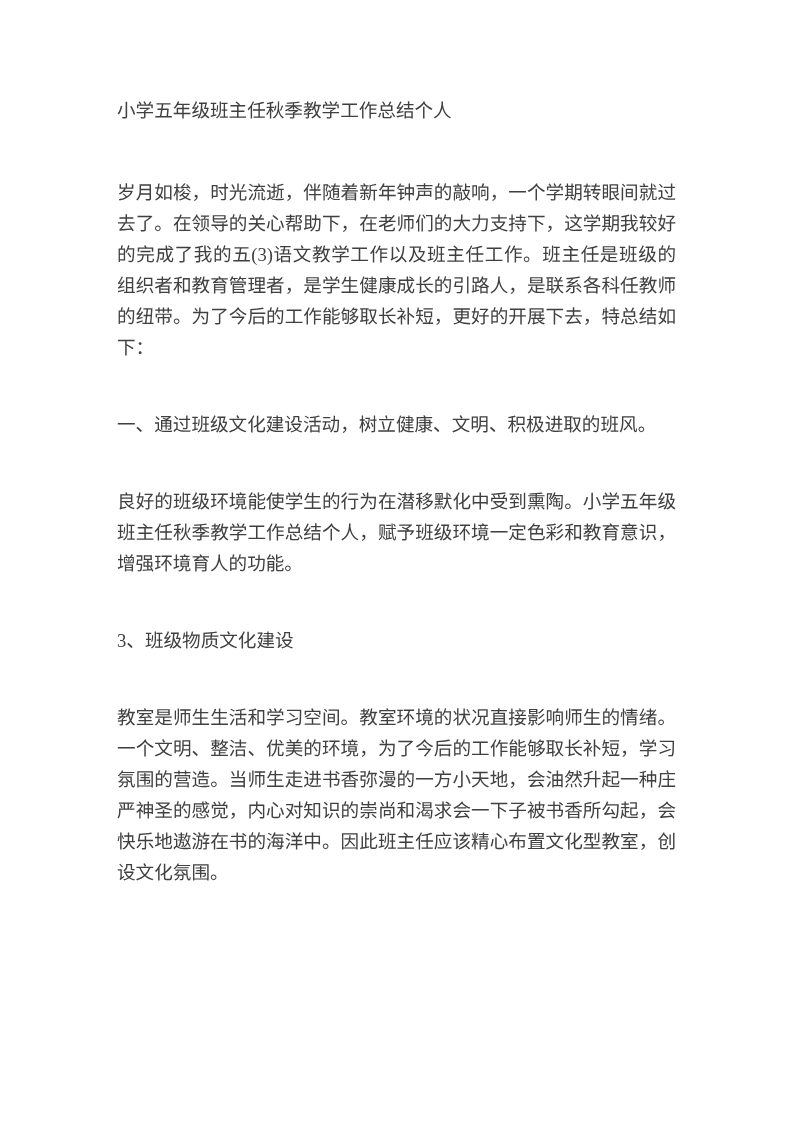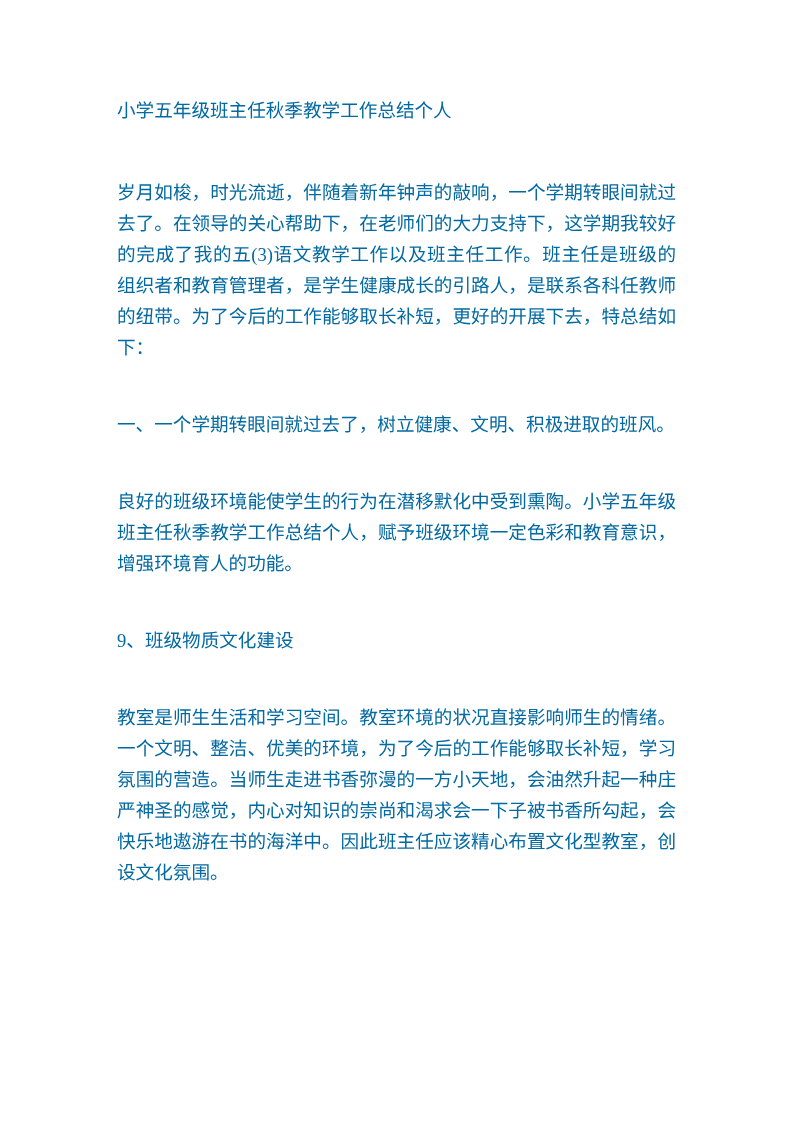--- a/index.html
+++ b/index.html
@@ -13,21 +13,21 @@
     height: 1122px;
     overflow: hidden;
   }
   .page {
     box-sizing: border-box;
     width: 793px;
     height: 1122px;
     background: #ffffff;
     padding: 90px 117px 40px 117px;
     font-family: "Liberation Serif", "DejaVu Serif", serif;
-    color: #0369a1;
+    color: #404040;
   }
   .doc-title {
     margin: 0 0 46px 0;
     font-size: 18.6px;
     font-weight: normal;
     line-height: 41px;
     text-align: left;
   }
   .doc-para {
     margin: 0 0 46px 0;
@@ -43,20 +43,20 @@
   }
 </style>
 </head>
 <body>
 
 <div class="page">
   <p class="doc-title">小学五年级班主任秋季教学工作总结个人</p>
 
   <p class="doc-para">岁月如梭，时光流逝，伴随着新年钟声的敲响，一个学期转眼间就过去了。在领导的关心帮助下，在老师们的大力支持下，这学期我较好的完成了我的五(3)语文教学工作以及班主任工作。班主任是班级的组织者和教育管理者，是学生健康成长的引路人，是联系各科任教师的纽带。为了今后的工作能够取长补短，更好的开展下去，特总结如下：</p>
 
-  <p class="doc-para">一、一个学期转眼间就过去了，树立健康、文明、积极进取的班风。</p>
+  <p class="doc-para">一、通过班级文化建设活动，树立健康、文明、积极进取的班风。</p>
 
   <p class="doc-para">良好的班级环境能使学生的行为在潜移默化中受到熏陶。小学五年级班主任秋季教学工作总结个人，赋予班级环境一定色彩和教育意识，增强环境育人的功能。</p>
 
-  <p class="doc-para">9、班级物质文化建设</p>
+  <p class="doc-para">3、班级物质文化建设</p>
 
   <p class="doc-para">教室是师生生活和学习空间。教室环境的状况直接影响师生的情绪。一个文明、整洁、优美的环境，为了今后的工作能够取长补短，学习氛围的营造。当师生走进书香弥漫的一方小天地，会油然升起一种庄严神圣的感觉，内心对知识的崇尚和渴求会一下子被书香所勾起，会快乐地遨游在书的海洋中。因此班主任应该精心布置文化型教室，创设文化氛围。</p>
 </div>
 
 </body></html>

